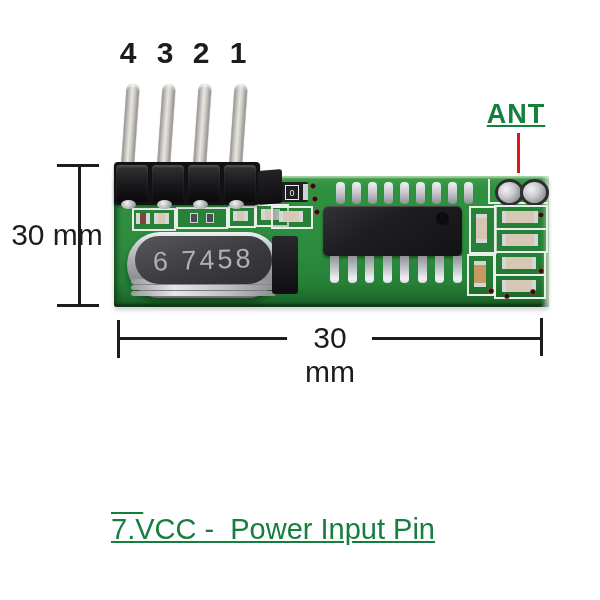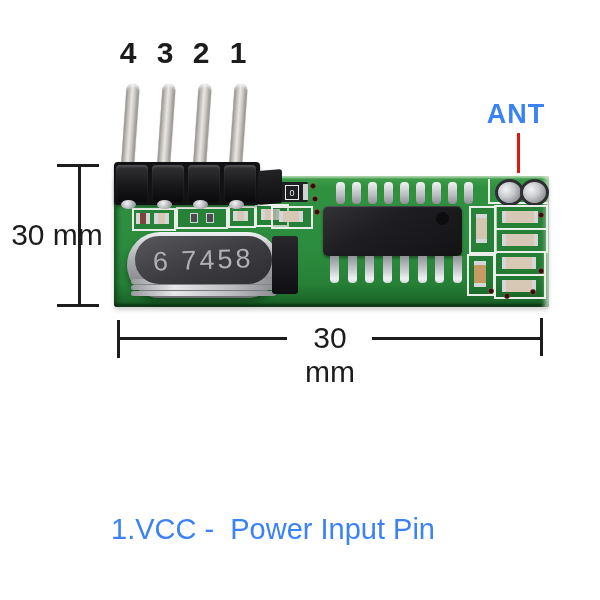--- a/index.html
+++ b/index.html
@@ -76,21 +76,21 @@
   
   .pad{position:absolute;top:3px;width:23px;height:21px;border-radius:50%;
     border:3px solid #2e2e32;
     background:radial-gradient(circle at 35% 35%,#f2f3f4,#c8cacd 40%,#8e9094 78%,#6a6c70);}
 
   
   .dim{background:#1c1c1c;}
   .dim-label{position:absolute;color:#1c1c1c;font-size:30px;text-align:center;}
 
   
-  .red{color:#3b82f6;}
+  .red{color:#15803d;text-decoration:underline;}
   .ant-label{position:absolute;left:485px;top:99px;width:62px;text-align:center;
     font-size:27px;font-weight:600;letter-spacing:1px;}
   .ant-line{position:absolute;left:517px;top:133px;width:3px;height:40px;background:#e51414;}
 
   .pf-title{position:absolute;left:111px;top:360px;font-size:35px;font-weight:bold;}
   .pf-ant{position:absolute;left:141px;top:411px;font-size:29px;}
   .pf-rows{position:absolute;left:111px;top:456px;font-size:29px;line-height:29.5px;white-space:pre;}
 </style>
 </head>
 <body>
@@ -250,19 +250,19 @@
   <div class="header-end"></div>
   <div class="fillet" style="left:121px"></div>
   <div class="fillet" style="left:157px"></div>
   <div class="fillet" style="left:193px"></div>
   <div class="fillet" style="left:229px"></div>
 
   <div class="ant-label red">ANT</div>
   <div class="ant-line"></div>
 
   <div class="pf-rows red">
-    <div>1.VCC -  Power Input Pin</div>
+    <div>7.VCC -  Power Input Pin</div>
     
     
     
   </div>
 
 </div>
 
 </body></html>

